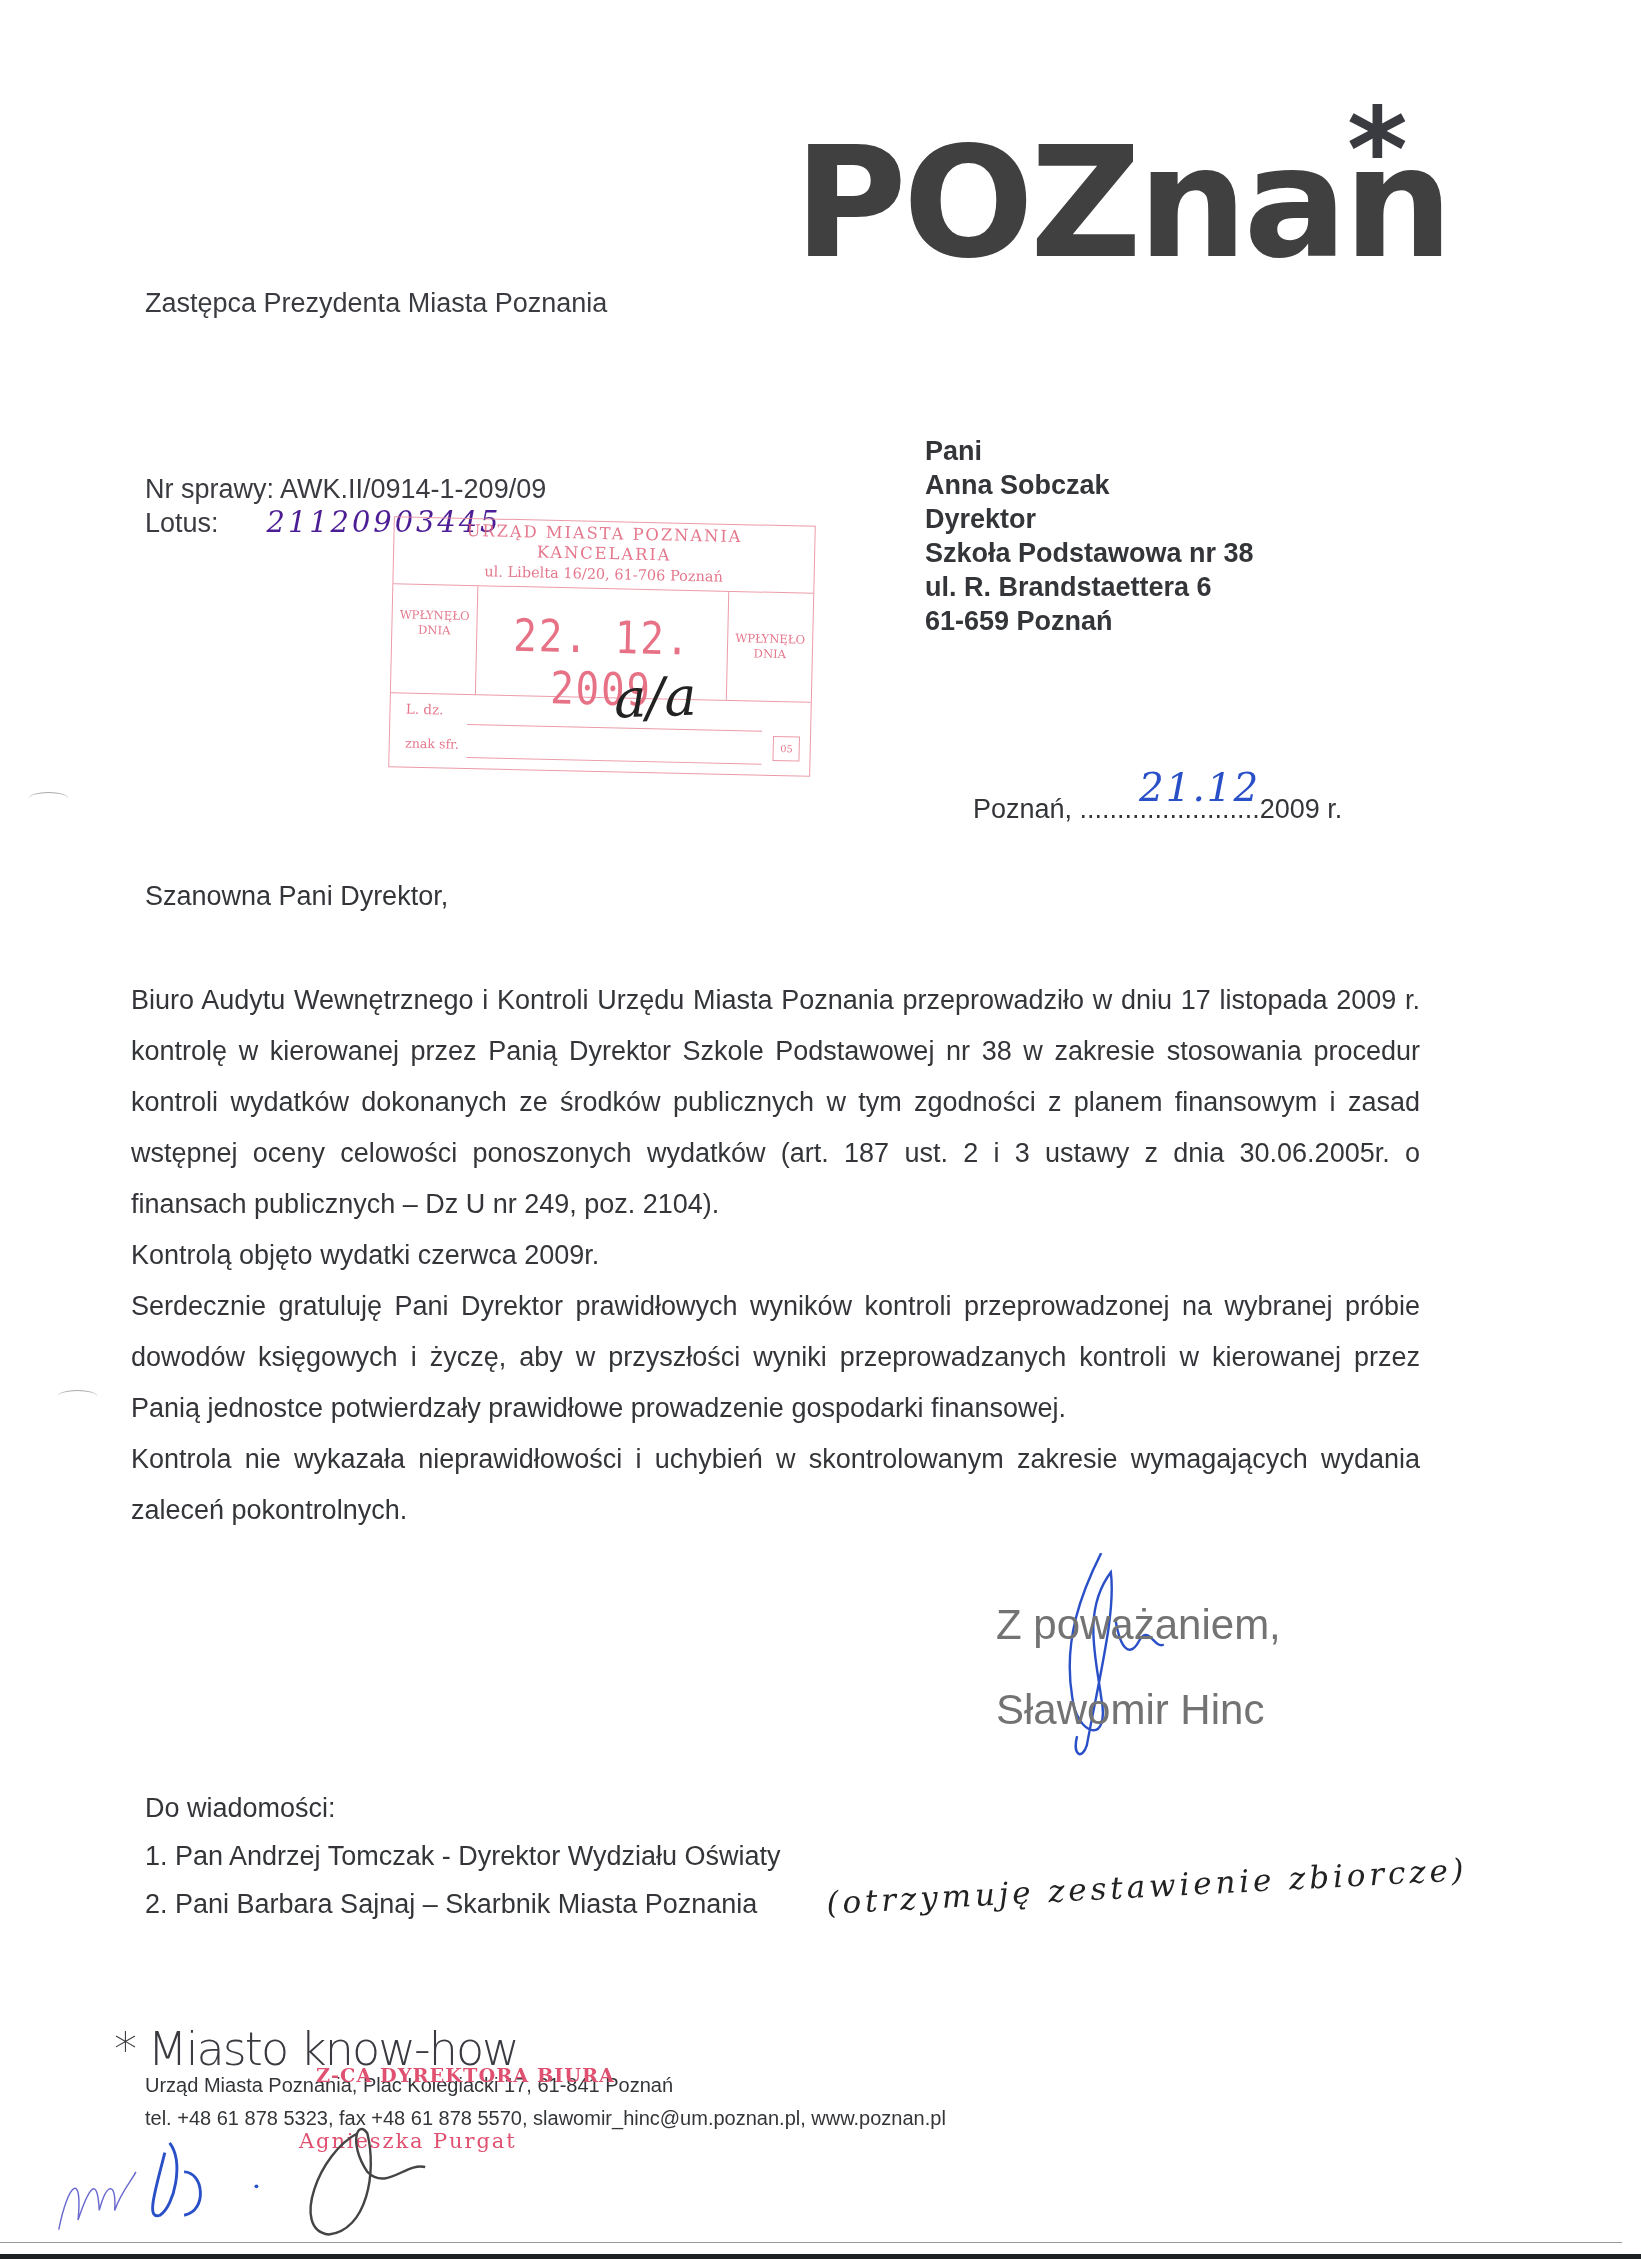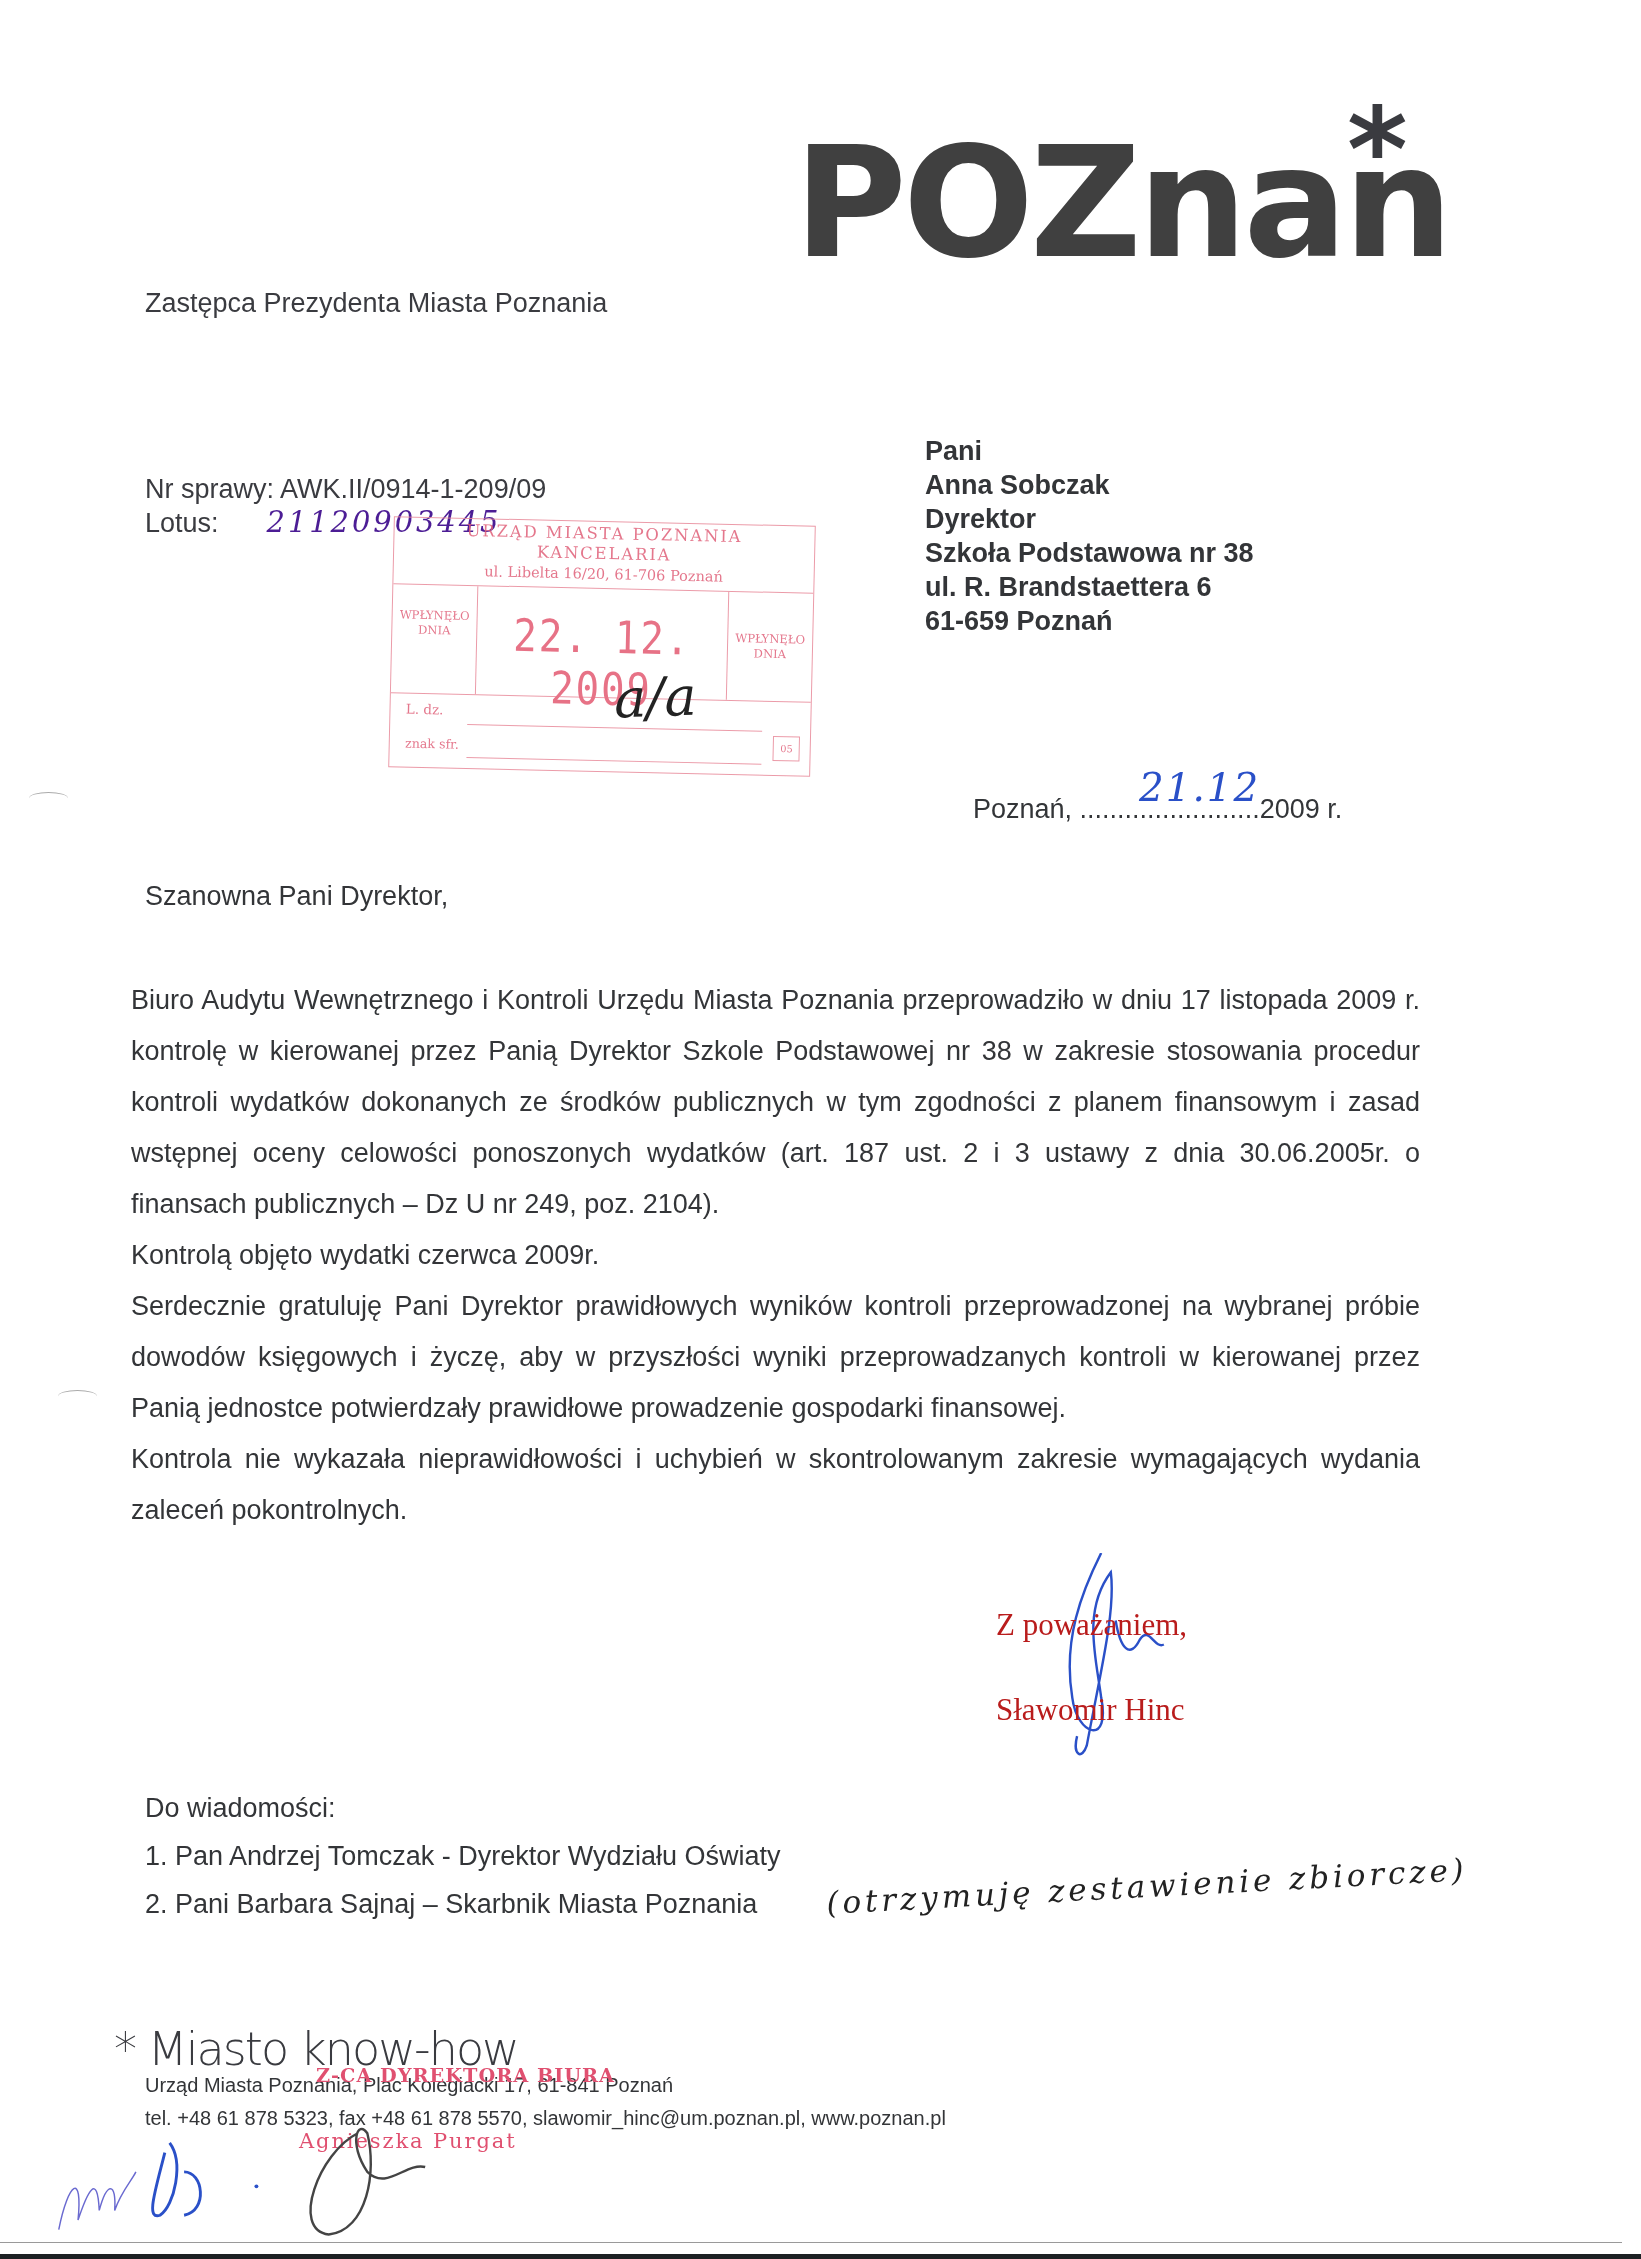--- a/index.html
+++ b/index.html
@@ -60,22 +60,22 @@
     position: absolute; left: 166px; top: -29px; color: #2a50c8;
     font-family: "DejaVu Serif", serif; font-style: italic; font-size: 39px; letter-spacing: 1.9px;
   }
   .salutation { left: 145px; top: 881px; font-size: 27px; color: #333538; }
   .body-text {
     left: 131px; top: 975px; width: 1289px; font-size: 27px; line-height: 51px;
     color: #333538; text-align: justify;
   }
   .body-text p { margin: 0; }
   .closing {
-    left: 996px; top: 1582px; font-family: Liberation Serif, serif; font-size: 31px;
-    line-height: 85px; color: #b91c1c;
+    left: 996px; top: 1582px; font-family: Liberation Sans, sans-serif; font-size: 42px;
+    line-height: 85px; color: #737373;
   }
   .closing .name { display: block; }
   .sig-hinc {
     left: 1043px; top: 1553px; width: 126px; height: 212px;
   }
   .cc { left: 145px; top: 1784px; font-size: 27px; line-height: 48px; color: #333538; }
   .cc-note {
     left: 826px; top: 1868px; font-family: "DejaVu Serif", serif; font-style: italic;
     font-size: 31px; color: #222; letter-spacing: 3.9px; transform: rotate(-3deg);
   }

